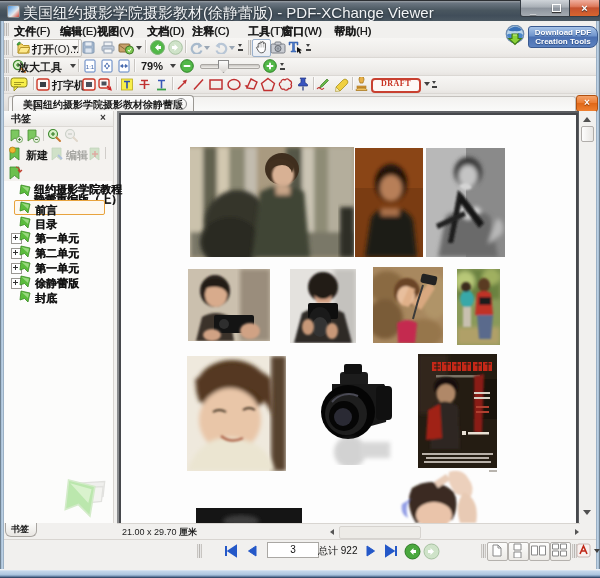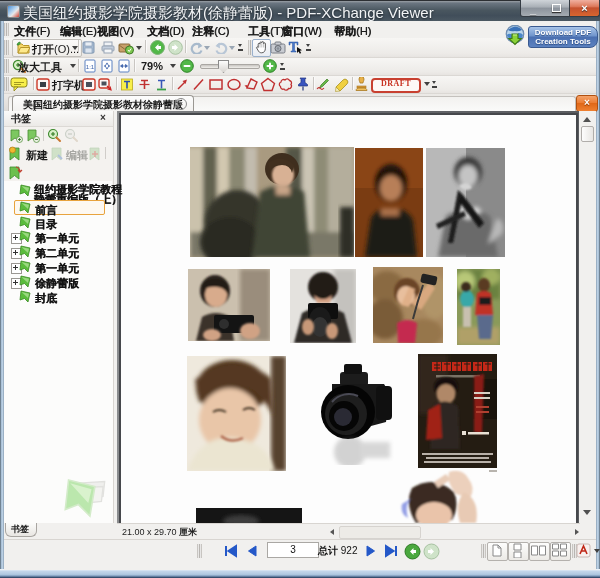--- a/index.html
+++ b/index.html
@@ -1,17 +1,17 @@
 <!DOCTYPE html>
 <html><head><meta charset="utf-8">
 <style>
 html,body{margin:0;padding:0;}
 body{width:600px;height:578px;overflow:hidden;position:relative;font-family:"Liberation Sans",sans-serif;background:#f1f0ee;}
 .abs{position:absolute;}
-.cjk{font-weight:bold;}
+.cjk{font-weight:normal;}
 #titlebar{left:0;top:0;width:600px;height:21px;background:linear-gradient(180deg,#9aa0a6 0%,#6b7681 10%,#49565f 45%,#414e5a 70%,#4d5a64 100%);border-top:1px solid #2c2f33;}
 #title-ico{left:7px;top:5px;width:11px;height:11px;background:linear-gradient(135deg,#4a90d9 0%,#bcd8f0 45%,#e8e8e8 60%,#d04030 100%);border-radius:2px;border:1px solid #888;}
 #title-txt{left:23px;top:4px;font-size:15px;color:#f2f4f6;text-shadow:0 1px 2px #1a2027;white-space:nowrap;}
 .winbtn{top:0;height:16px;border:1px solid #353c44;border-top:none;background:linear-gradient(180deg,#cfd4d9 0%,#a8aeb5 45%,#8b929b 50%,#a5abb2 100%);}
 #btn-min{left:520px;width:24px;border-bottom-left-radius:3px;}
 #btn-max{left:544px;width:25px;border-left:none;border-right:none;}
 #btn-close{left:569px;width:29px;background:linear-gradient(180deg,#f0b0a0 0%,#de7a5c 40%,#c5512f 50%,#d8652f 100%);border-bottom-right-radius:3px;}
 .winglyph{position:absolute;color:#fff;font-size:11px;font-weight:bold;left:0;right:0;text-align:center;top:2px;text-shadow:0 1px 1px #333;}
 .glass-v{top:21px;height:548px;width:4px;background:linear-gradient(90deg,#53626f 0%,#a9c0d6 35%,#bed3e6 60%,#8ba0b5 100%);}
 #glass-l{left:0;} #glass-r{left:596px;background:linear-gradient(90deg,#8ba0b5 0%,#bed3e6 40%,#a9c0d6 65%,#53626f 100%);}

